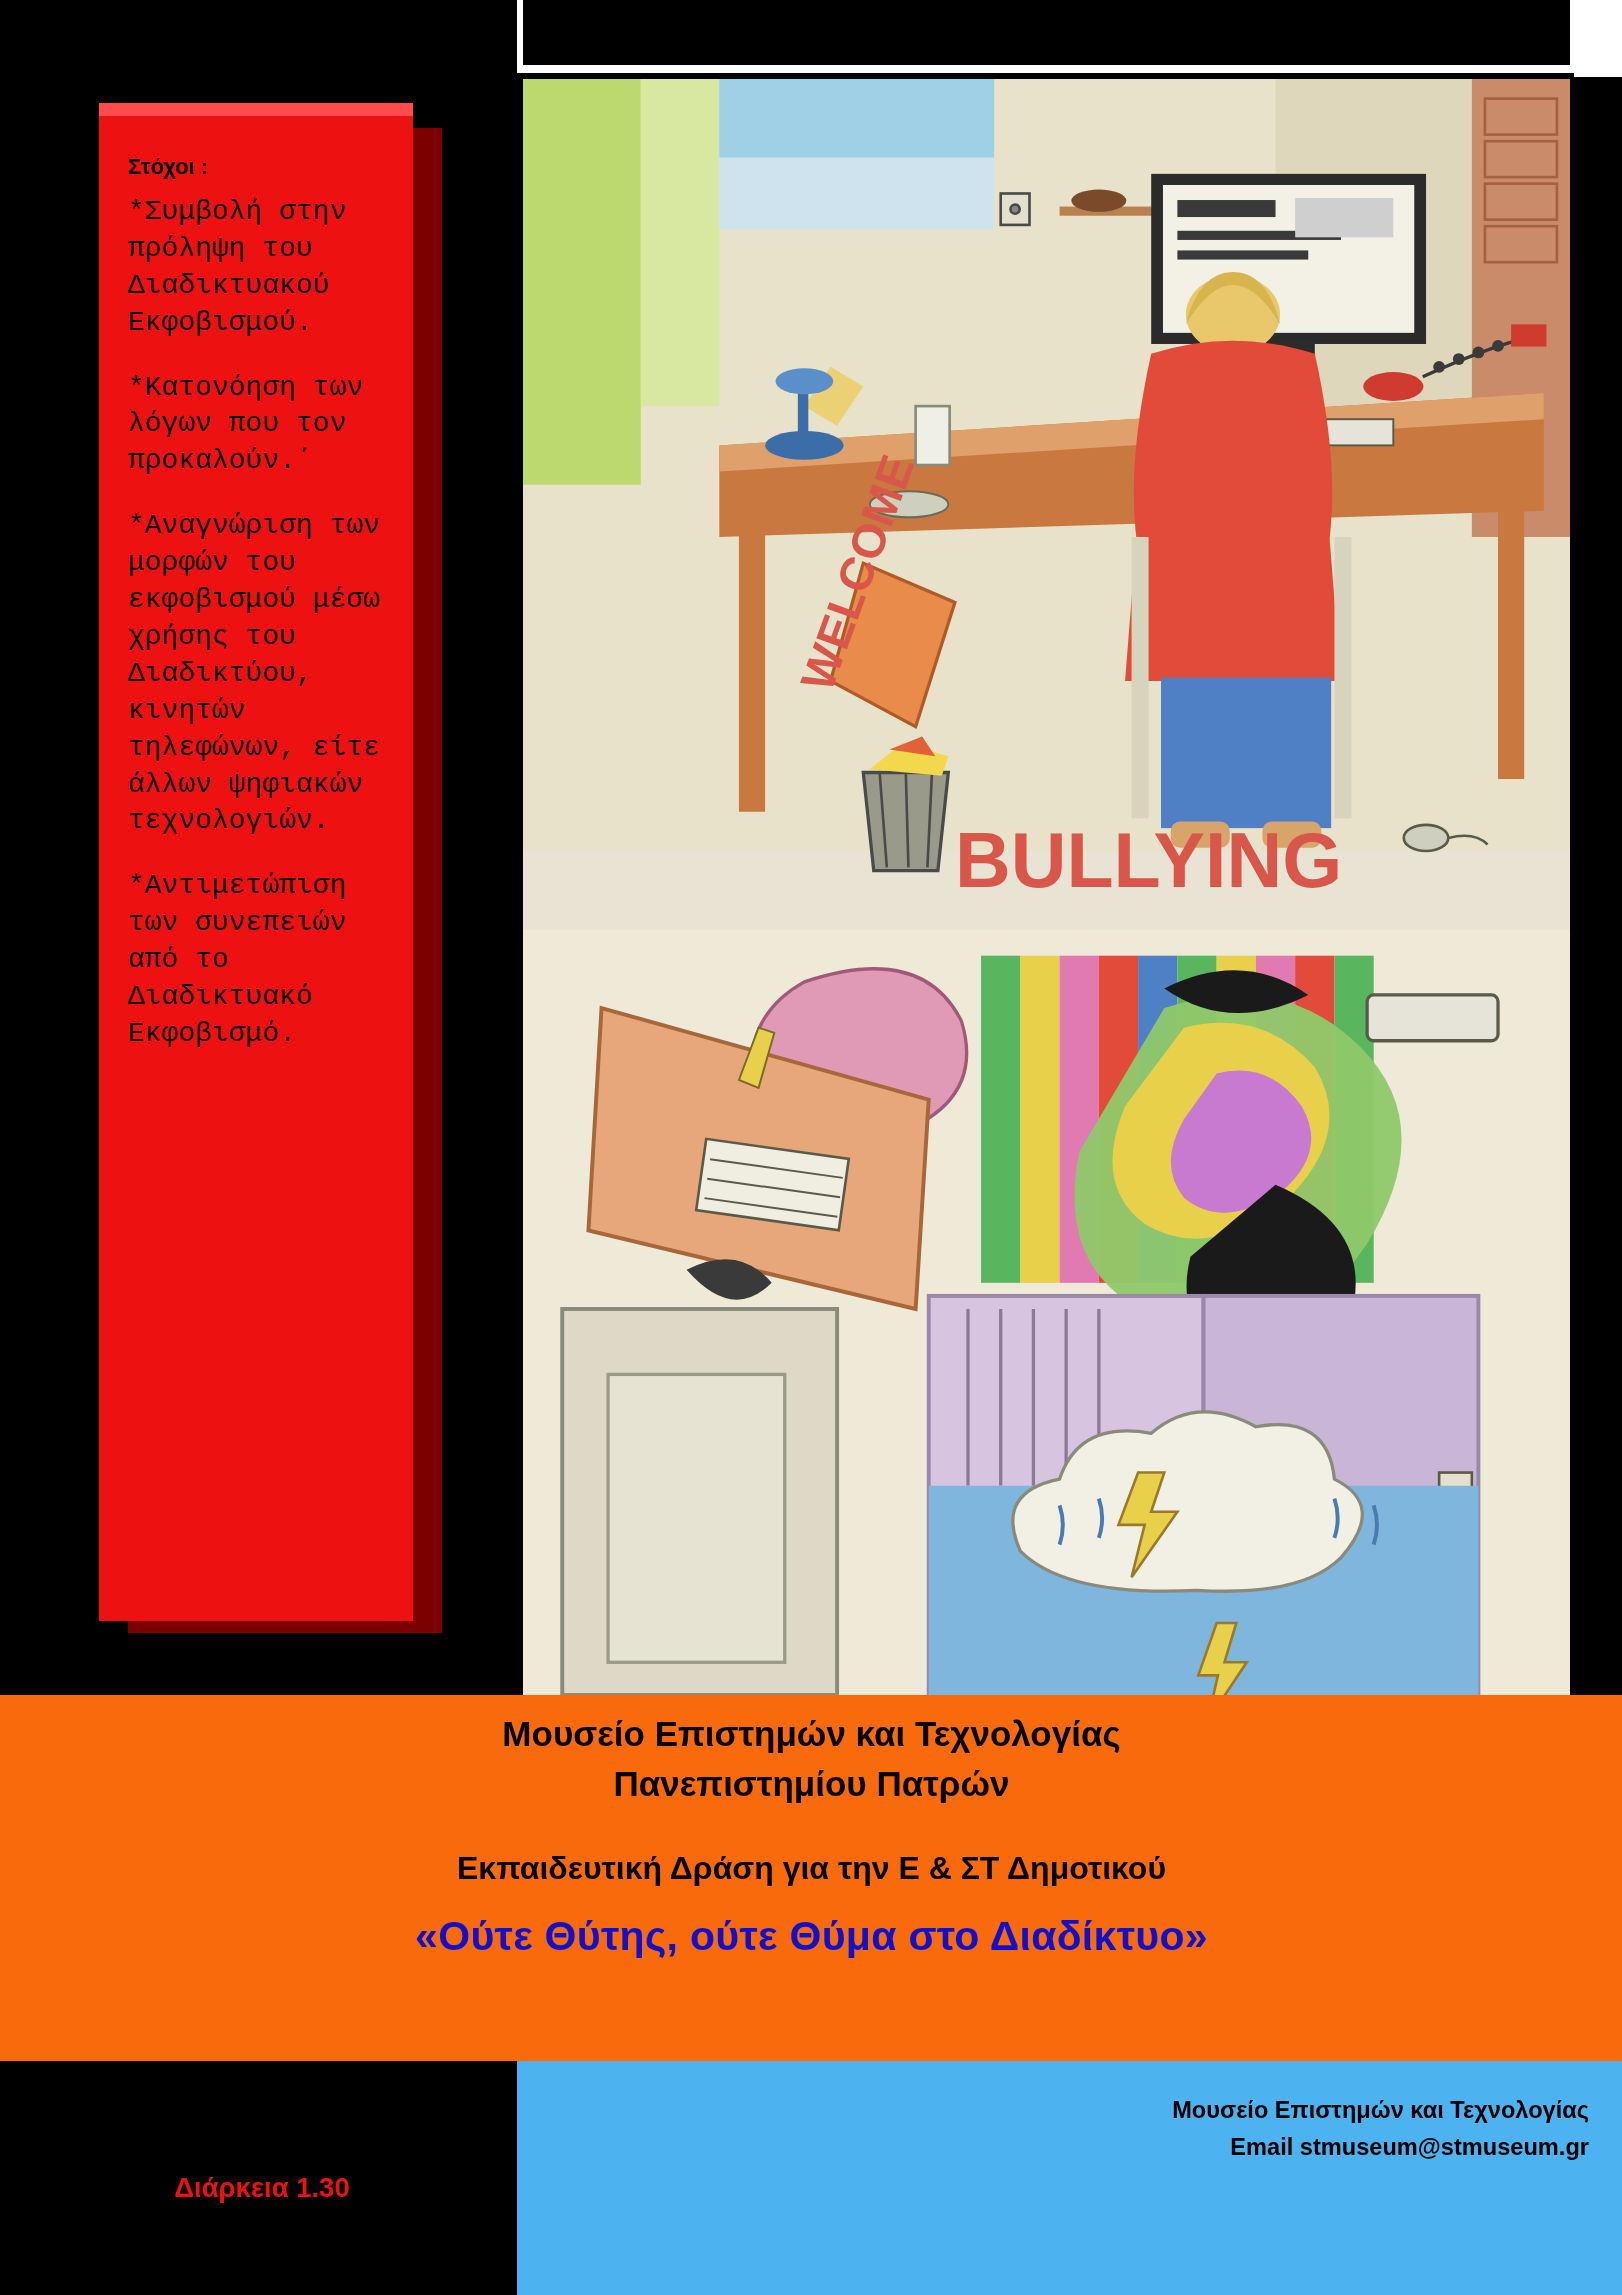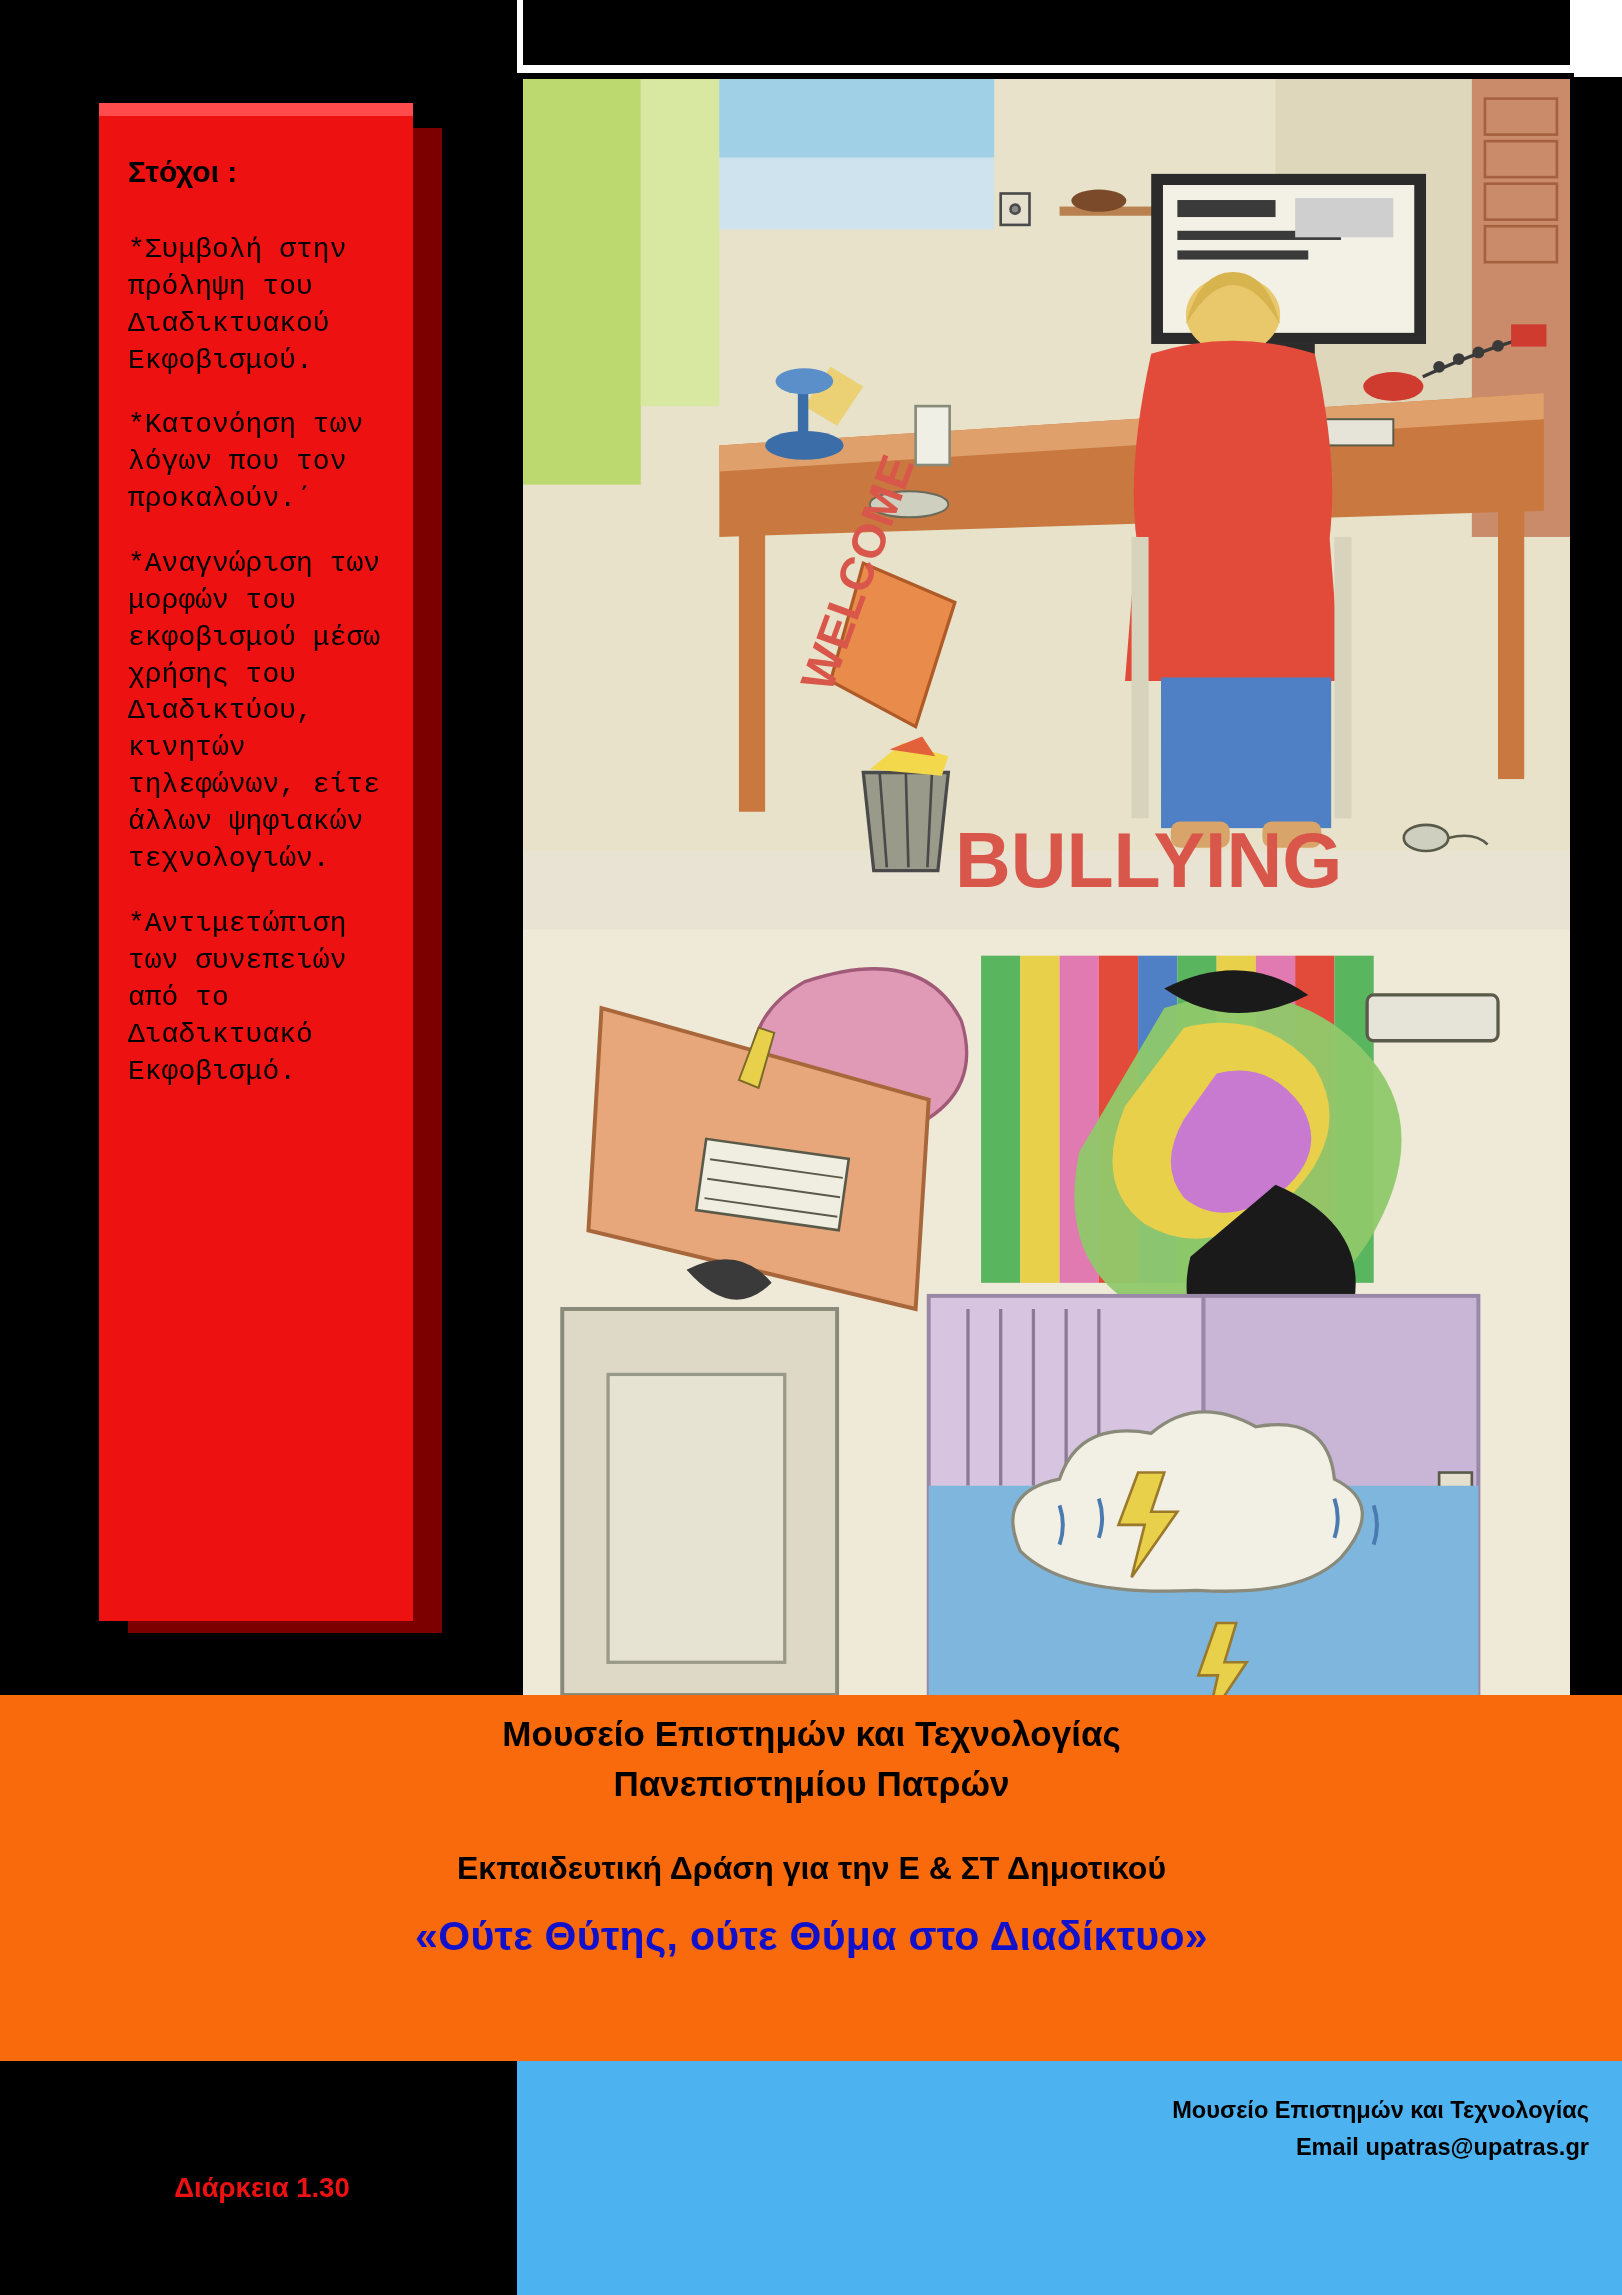--- a/index.html
+++ b/index.html
@@ -52,23 +52,23 @@
     padding: 39px 29px 19.6px 29px;
     color: #000000;
   }
   .goals-box .bevel-top {
     position: absolute;
     left: 0; top: -13px;
     width: 100%; height: 13px;
     background: #ff4b4b;
   }
   .goals-title {
-    font-size: 30px;
-    font-weight: bold;
-    margin: 0 0 44px 0;
+    font-size: 22px;
+    font-weight: bold;
+    margin: 0 0 15px 0;
     line-height: 1.1;
   }
   .goals-item {
     font-size: 28px;
     line-height: 1.32;
     margin: 0 0 27.5px 0;
     font-family: Liberation Mono, monospace;
   }
 
   
@@ -339,17 +339,17 @@
     <div class="org-line2">Πανεπιστημίου Πατρών</div>
     <div class="org-sub">Εκπαιδευτική Δράση για την Ε &amp; ΣΤ Δημοτικού</div>
     <div class="org-slogan">«Ούτε Θύτης, ούτε Θύμα στο Διαδίκτυο»</div>
   </div>
 
   <div class="bottom-left"></div>
   <div class="duration">Διάρκεια  1.30</div>
 
   <div class="bottom-blue">
     <div class="contact-line">Μουσείο Επιστημών και Τεχνολογίας</div>
-    <div class="contact-line">Email upatras@upatras.gr</div>
+    <div class="contact-line">Email stmuseum@stmuseum.gr</div>
   </div>
 
 </div>
 
 
 </body></html>

